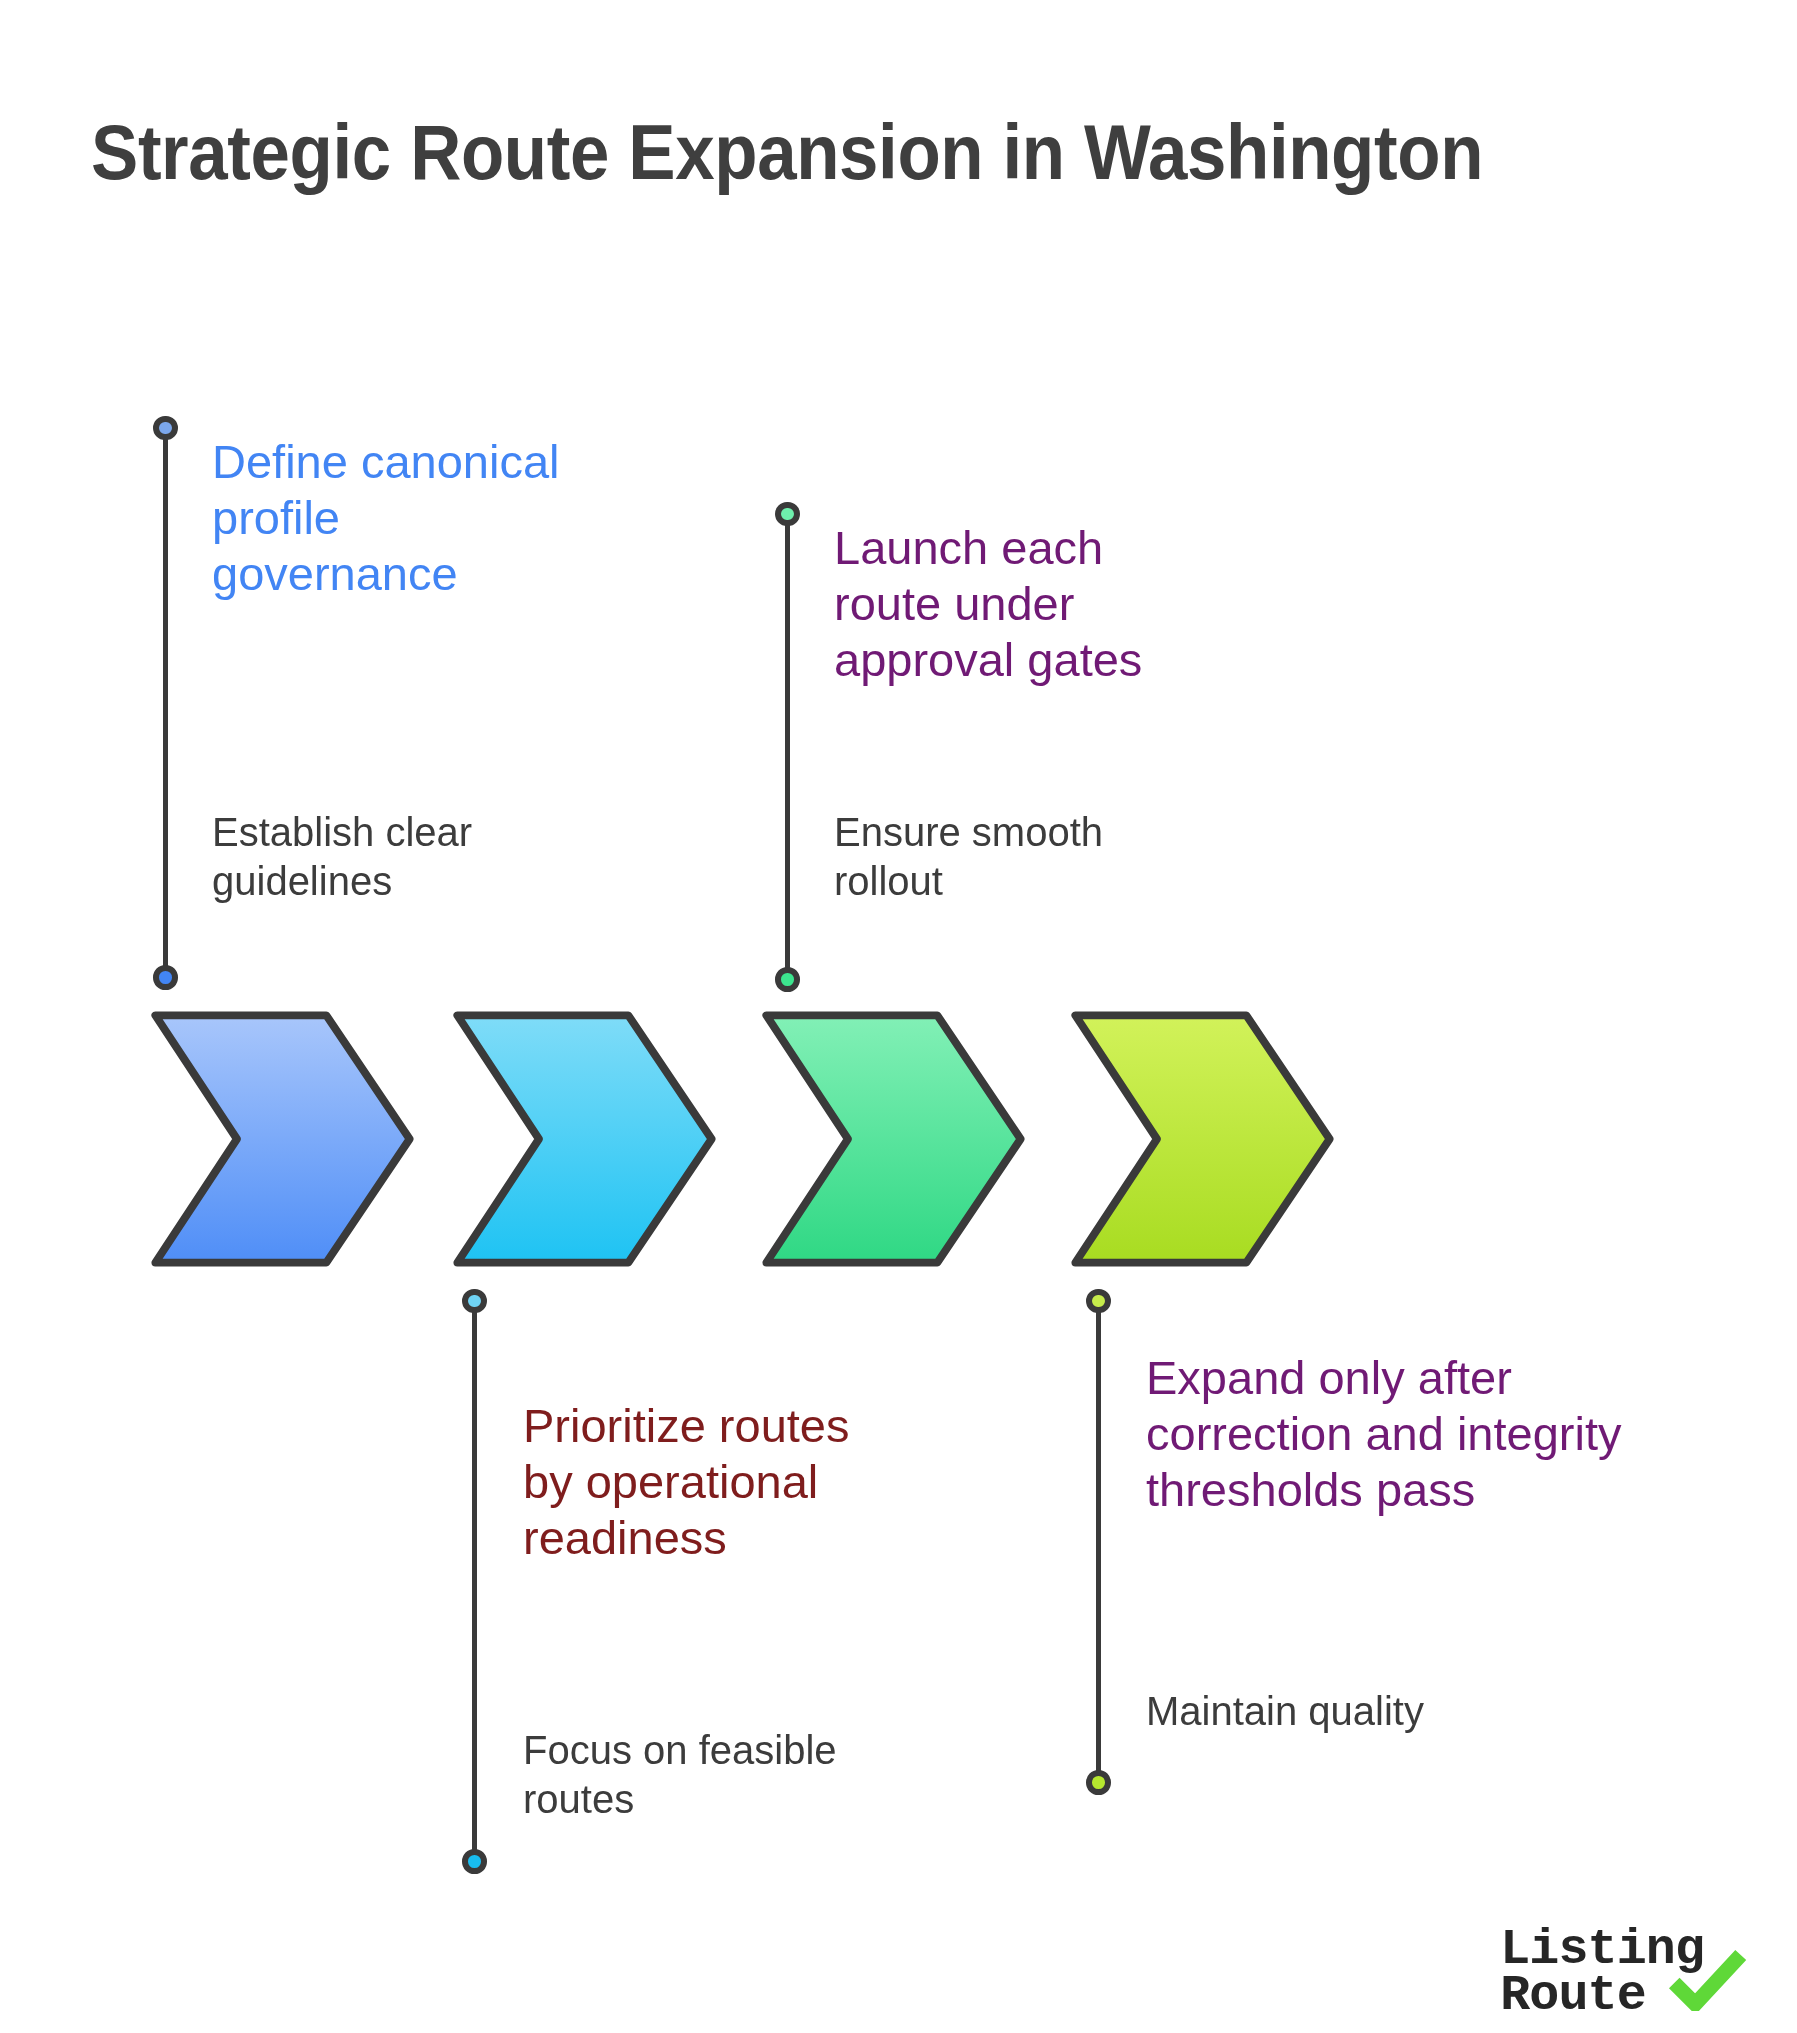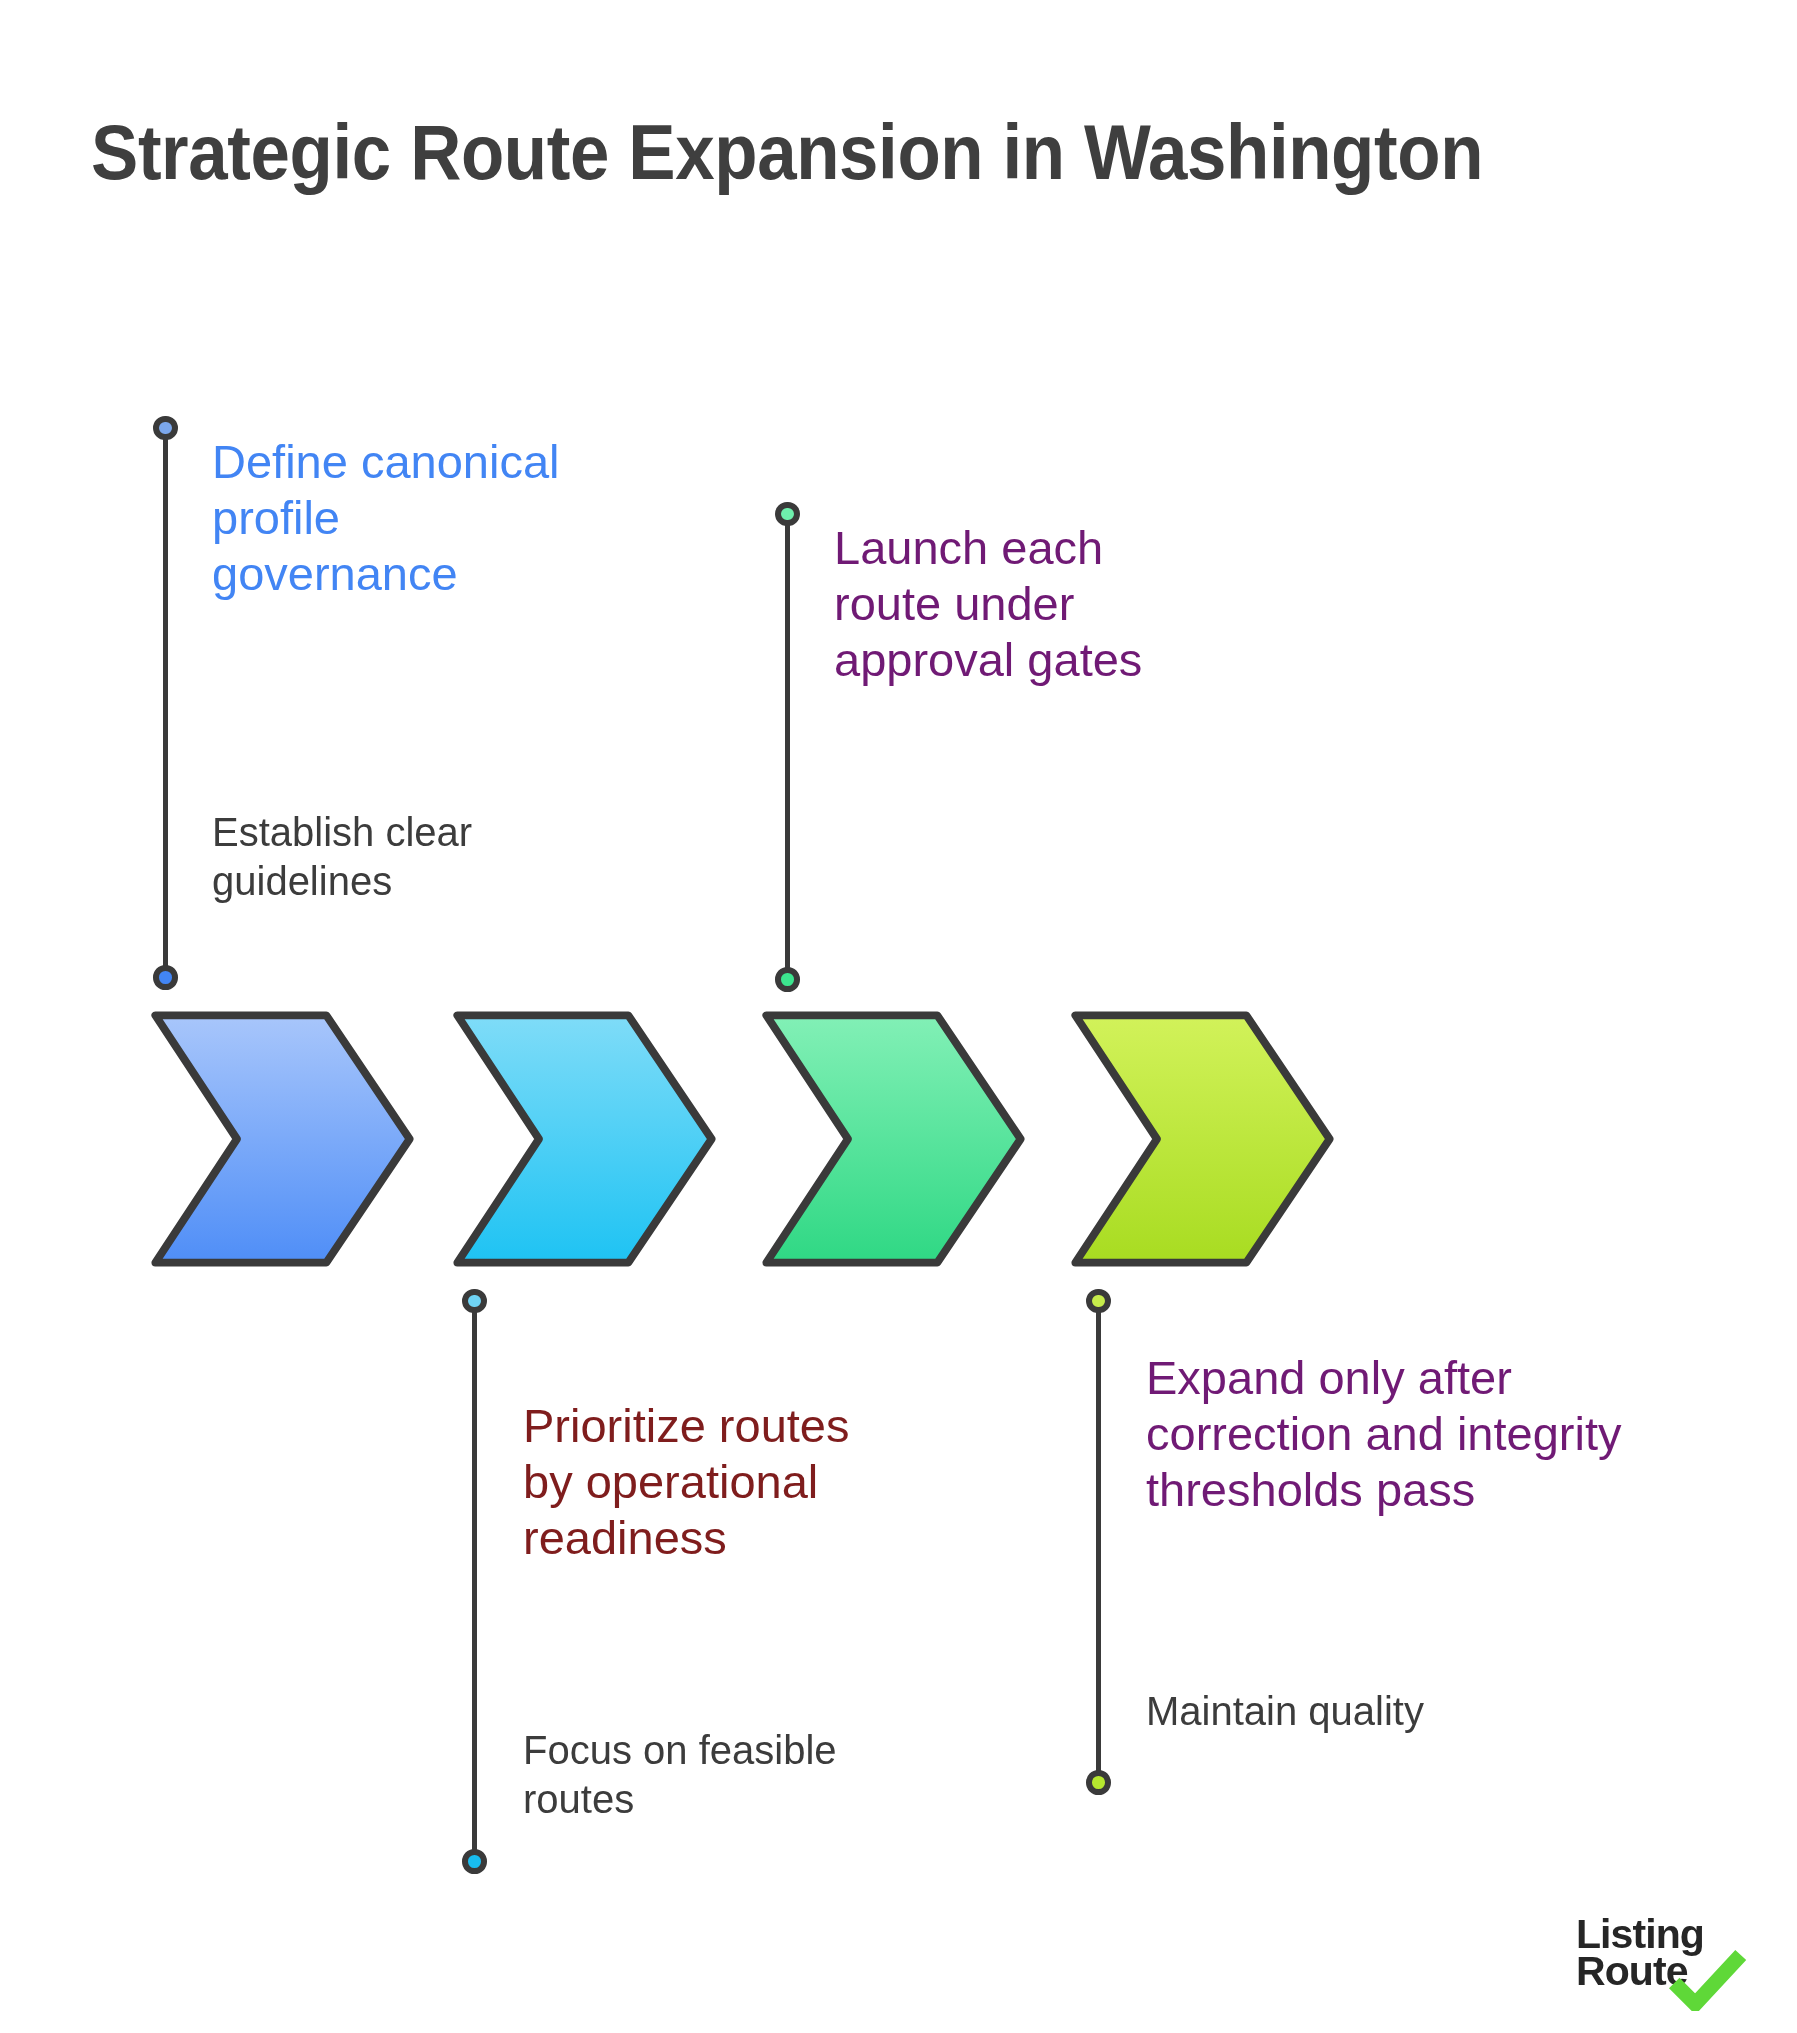--- a/index.html
+++ b/index.html
@@ -72,26 +72,26 @@
   }
 
   
   .logo{
     position:absolute;
     right:54px; bottom:10.5px;
     width:263px; height:112px;
   }
   .logo-text{
     position:absolute;
-    right:40px; top:4px;
+    right:40px; top:15px;
     text-align:left;
-    font-family:Liberation Sans, sans-serif;
+    font-family:Liberation Mono, monospace;
     font-weight:bold;
     color:#262626;
-    font-size:41px;
+    font-size:50px;
     line-height:0.92;
     letter-spacing:-0.9px;
   }
   .logo-l2{position:relative;}
   .logo-check{
     position:absolute;
     right:-3.5px; bottom:12.3px;
     width:81px;height:63px;
   }
 </style>
@@ -160,20 +160,21 @@
   </div>
   <div class="stage-title" style="left:212px; top:434px; width:377px; color:#4285f4;">Define canonical profile governance</div>
   <div class="stage-sub" style="left:212px; top:808px; width:377px;">Establish clear guidelines</div>
 
   <div class="conn" style="left:785px; top:514px; height:465px;">
     <div class="stem" style="height:465px;"></div>
     <div class="dot" style="top:-12.3px; background:#6ef0ad;"></div>
     <div class="dot" style="top:453px; background:#3ce58e;"></div>
   </div>
   <div class="stage-title" style="left:834px; top:520px; width:369px; color:#701a75;">Launch each route under approval gates</div>
+  <div class="stage-sub" style="left:834px; top:808px; width:369px;">Ensure smooth rollout</div>
 
   <div class="conn" style="left:472px; top:1301px; height:560px;">
     <div class="stem" style="height:560px;"></div>
     <div class="dot" style="top:-12.3px; background:#6fd4f5;"></div>
     <div class="dot" style="top:548px; background:#18bdf0;"></div>
   </div>
   <div class="stage-title" style="left:523px; top:1350px; width:377px; color:#7f1d1d;margin-top:48px;">Prioritize routes by operational readiness</div>
   <div class="stage-sub" style="left:523px; top:1726px; width:413px;">Focus on feasible routes</div>
 
   <div class="conn" style="left:1096px; top:1301px; height:481px;">

